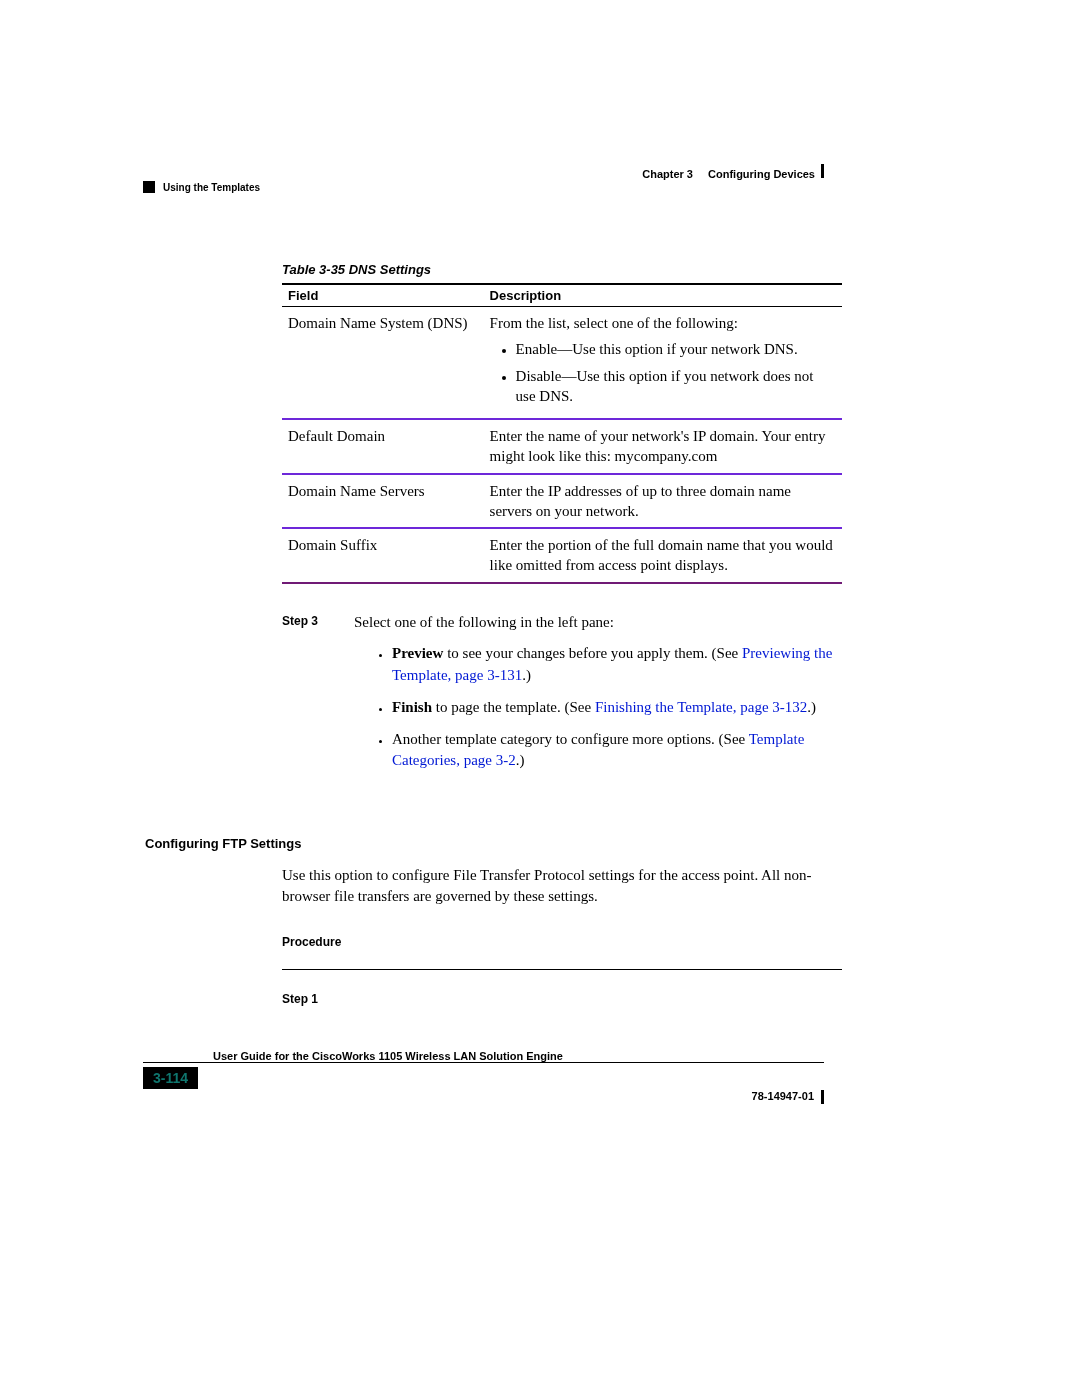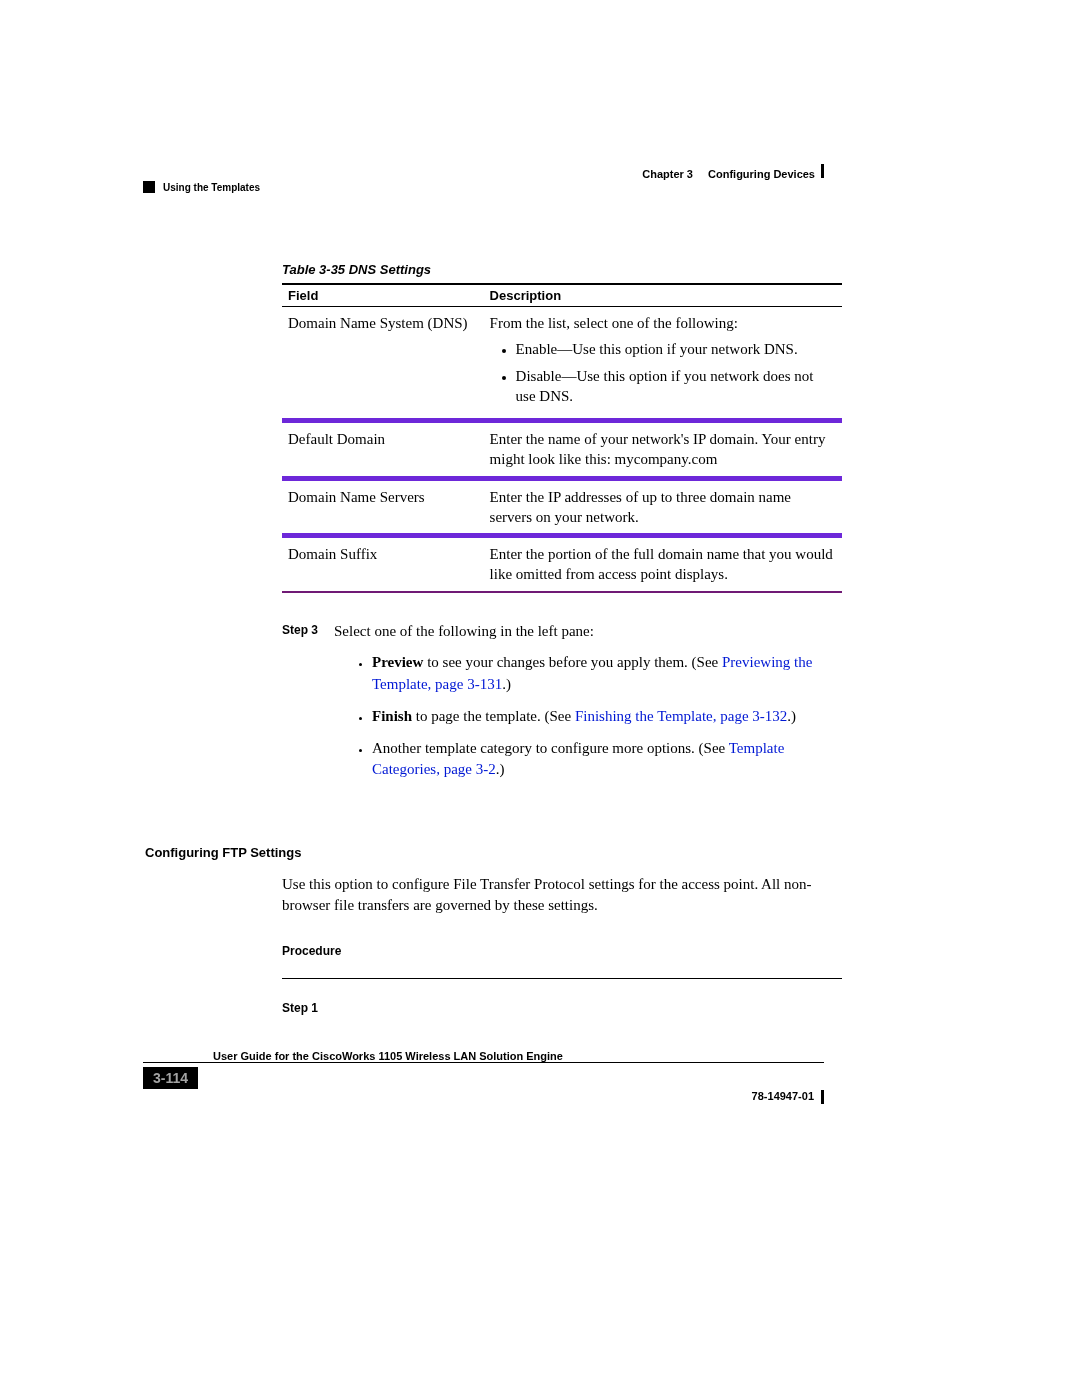--- a/index.html
+++ b/index.html
@@ -74,37 +74,37 @@
   .settings-table th {
     text-align: left;
     font-family: Arial, Helvetica, sans-serif;
     font-size: 13px;
     font-weight: bold;
     border-top: 2px solid #000;
     border-bottom: 1px solid #000;
     padding: 3px 6px;
   }
   .settings-table td {
-    border-bottom: 5px solid #6d28d9;
+    border-bottom: 2px solid #6d28d9;
     padding: 6px 6px;
     vertical-align: top;
     font-size: 15px;
     line-height: 1.35;
   }
   .settings-table tr:last-child td { border-bottom: 2px solid #701a75; }
   .col-field { width: 36%; }
   .inner-list { margin: 6px 0 0 0; padding-left: 26px; }
   .inner-list li { margin-bottom: 6px; line-height: 1.35; }
   .inner-list li::marker { font-size: 12px; }
   .steps {
     margin-top: 28px;
   }
   .step-row {
     display: flex;
-    gap: 4px;
+    gap: 24px;
     margin-bottom: 6px;
     margin-top: 20px;
   }
   .step-lbl {
     font-family: Arial, Helvetica, sans-serif;
     font-weight: bold;
     font-size: 12px;
     width: 48px;
     flex: 0 0 48px;
     padding-top: 2px;
@@ -154,21 +154,21 @@
   }
   .foot-line {
     height: 1px; background: #000; margin-bottom: 4px;
   }
   .foot-row {
     display: flex;
     align-items: center;
   }
   .page-badge {
     background: #000;
-    color: #a3a3a3;
+    color: #0f766e;
     font-family: Arial, Helvetica, sans-serif;
     font-weight: bold;
     font-size: 14px;
     padding: 3px 10px 3px 10px;
     margin-right: 10px;
   }
   .foot-title {
     font-family: Arial, Helvetica, sans-serif;
     font-size: 11px;
     font-weight: bold;

